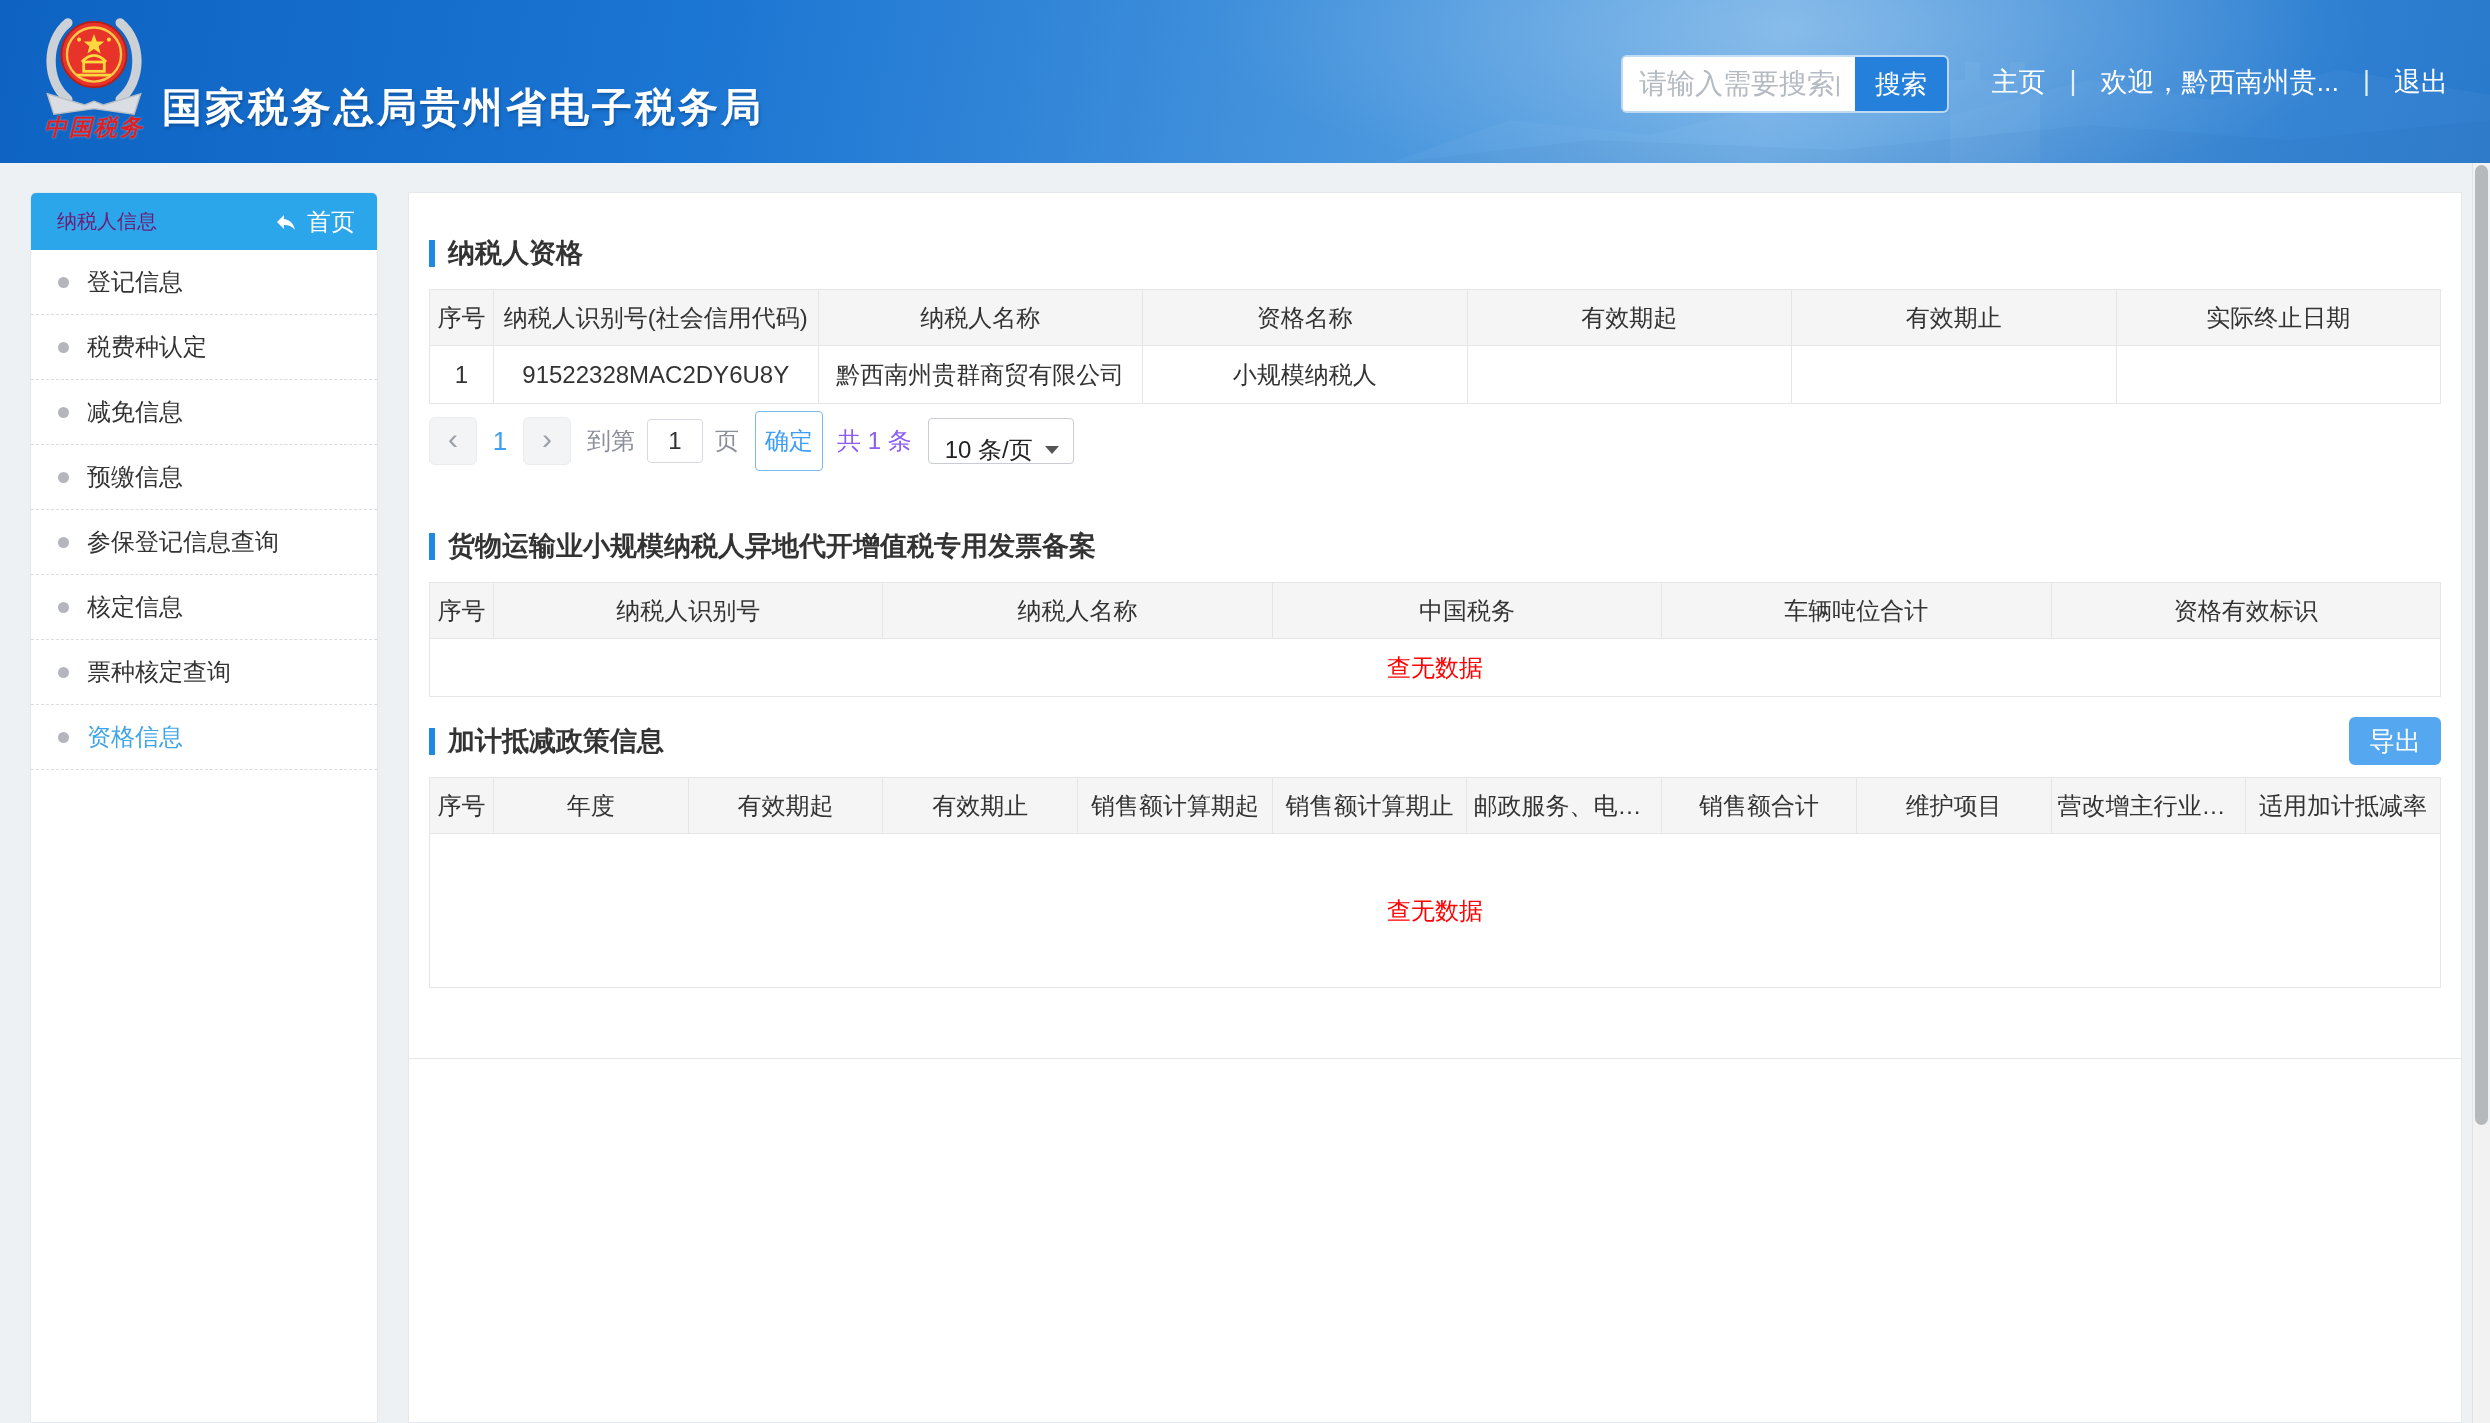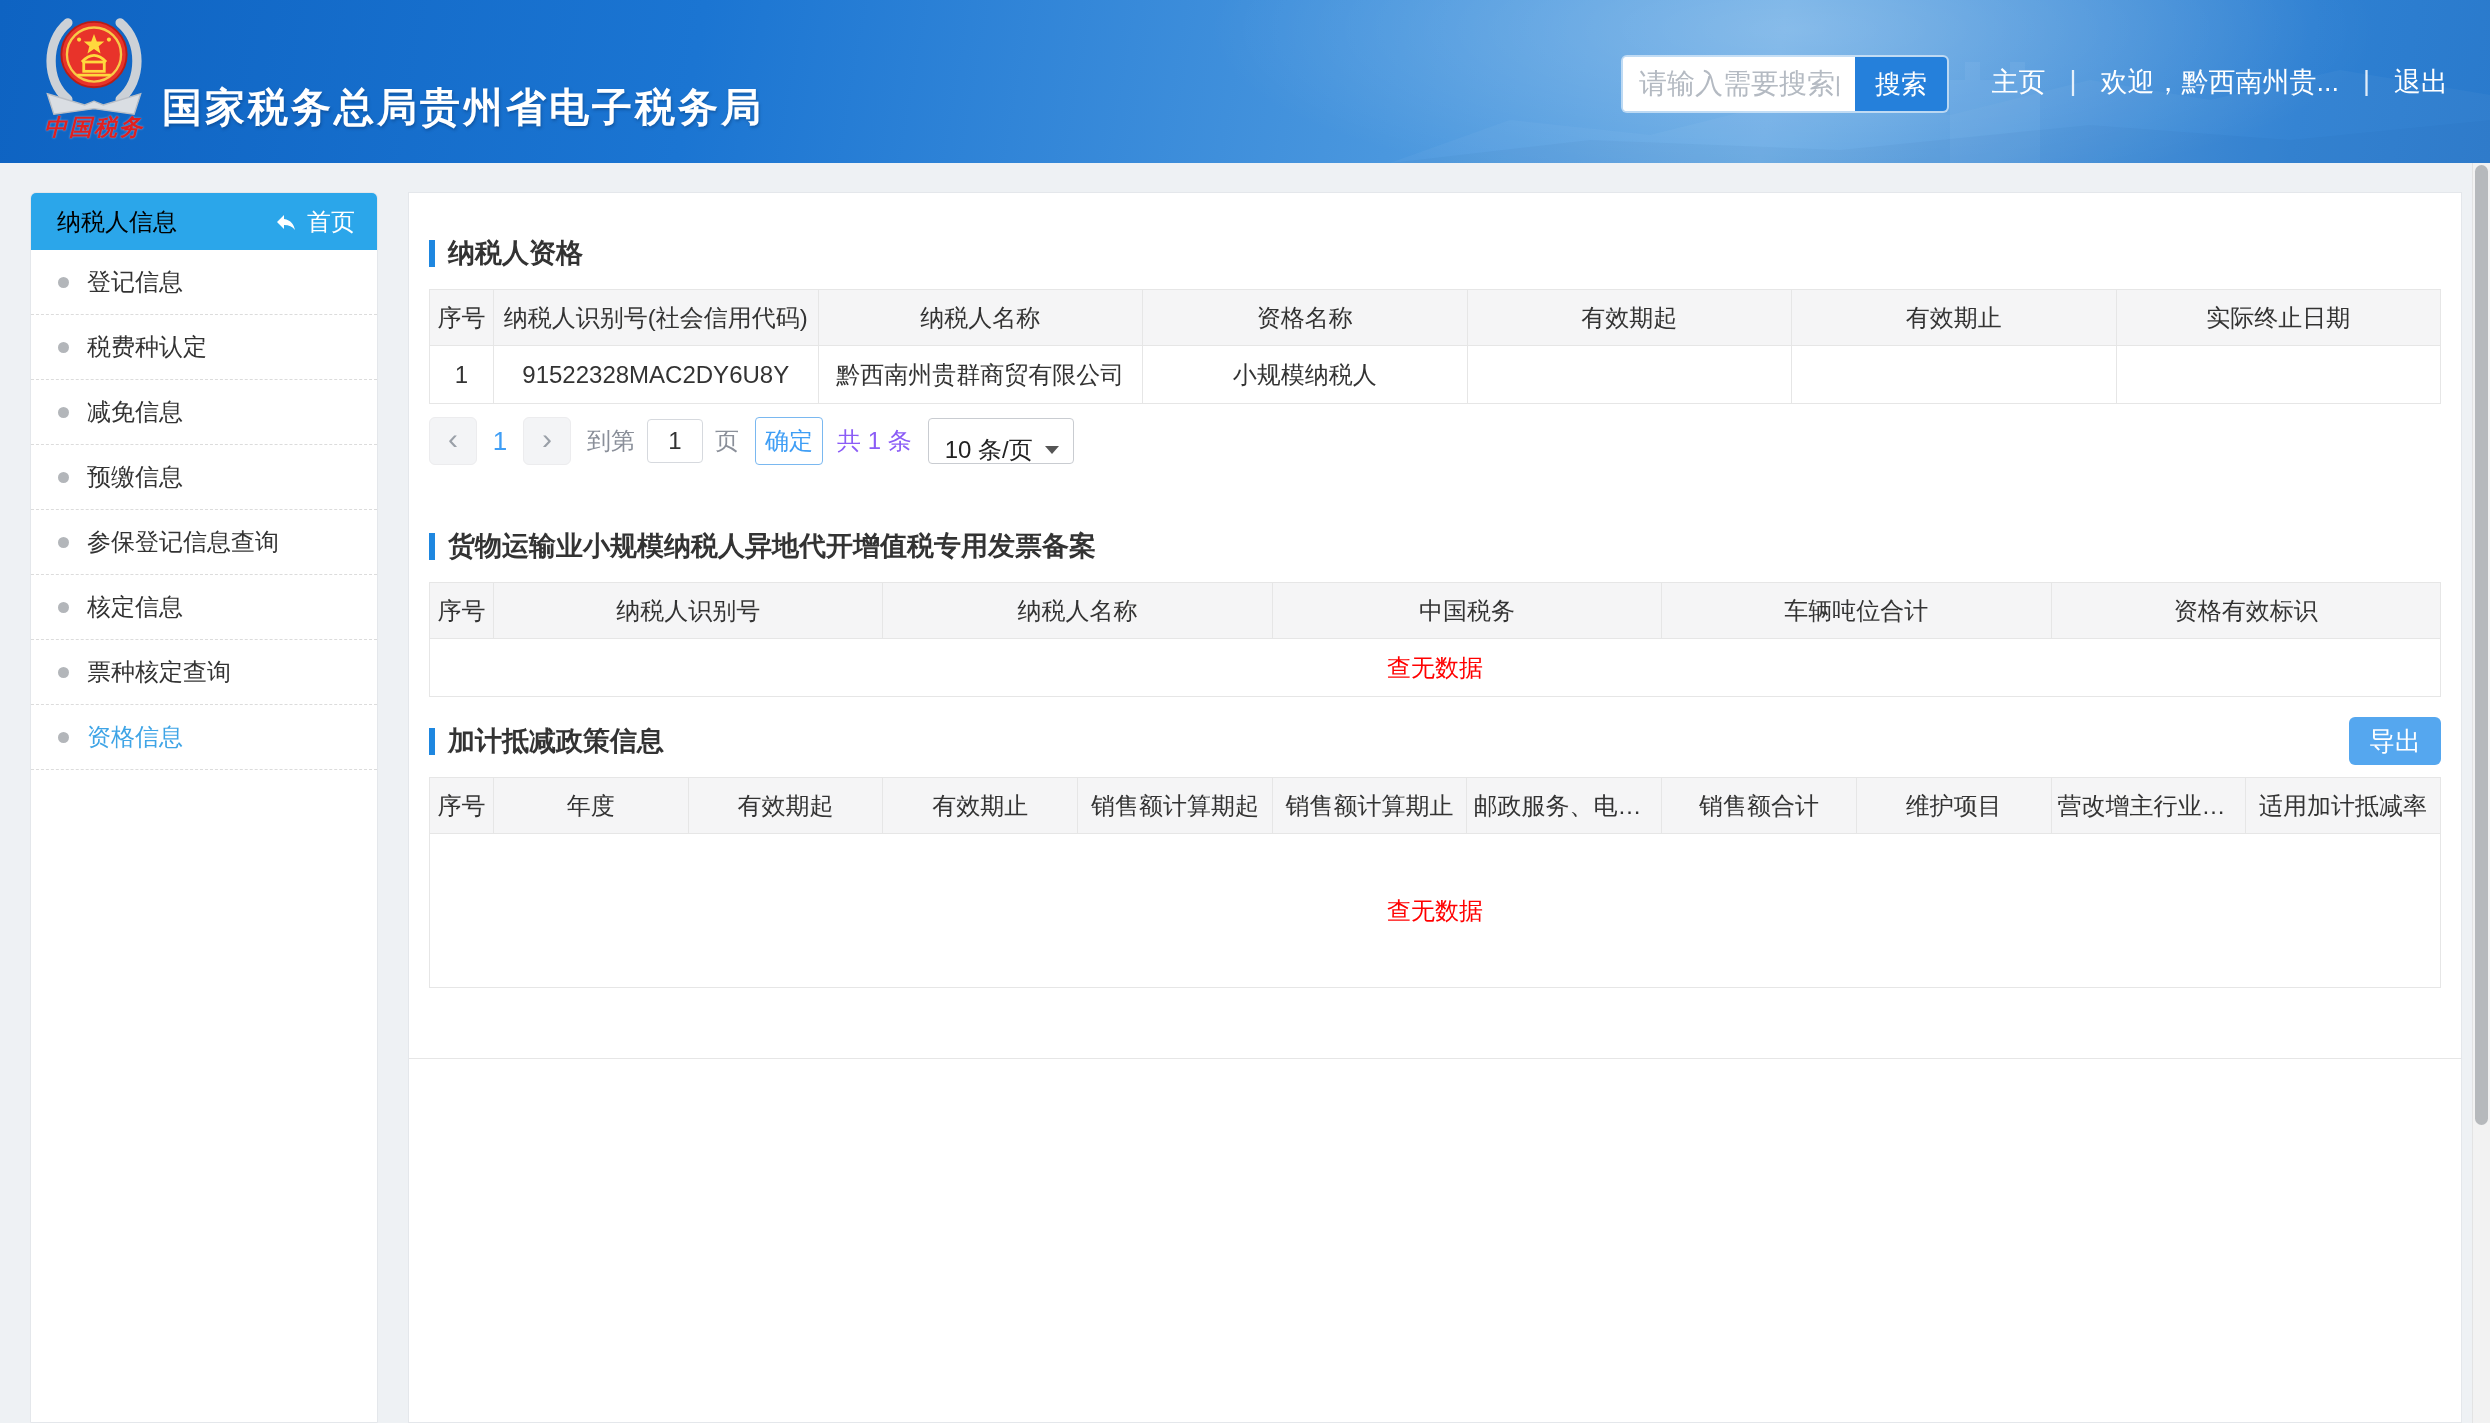--- a/index.html
+++ b/index.html
@@ -50,21 +50,21 @@
   .top-nav .sep{opacity:.85;font-weight:lighter;}
   
   .sidebar{
     position:absolute;left:30px;top:192px;width:348px;height:1231px;box-sizing:border-box;
     background:#fff;border:1px solid #e4e7eb;border-radius:6px 6px 0 0;
   }
   .sidebar-head{
     height:57px;background:#2ba6ea;border-radius:5px 5px 0 0;
     display:flex;align-items:center;justify-content:space-between;padding:0 22px 0 26px;
   }
-  .sidebar-head .sb-title{color:#000000;font-size:24px;text-align:right;}
+  .sidebar-head .sb-title{color:#701a75;font-size:20px;text-align:right;}
   .sb-home{display:flex;align-items:center;gap:9px;color:#fff;font-size:24px;cursor:pointer;}
   .menu-item{
     height:64px;display:flex;align-items:center;padding-left:27px;
     border-bottom:1px dashed #dcdcdc;cursor:pointer;
   }
   .menu-item .dot{width:11px;height:11px;border-radius:50%;background:#b3b6ba;margin-right:18px;flex:0 0 auto;}
   .menu-item .mi-label{font-size:24px;color:#333;}
   .menu-item.active .mi-label{color:#3ea4e6;}
   
   .main-panel{
@@ -104,21 +104,21 @@
     width:46px;height:46px;background:#f3f4f6;border:1px solid #ececee;border-radius:6px;
     color:#9aa0a8;font-size:30px;line-height:42px;text-align:center;cursor:pointer;user-select:none;
   }
   .pg-current{width:46px;text-align:center;color:#3f9ef5;font-size:26px;}
   .pg-text{color:#8a8f99;font-size:24px;}
   .pg-input{
     width:56px;height:44px;border:1px solid #d6d9de;border-radius:4px;text-align:center;
     font-size:24px;color:#333;margin:0 12px;outline:none;font-family:inherit;box-sizing:border-box;
   }
   .confirm-btn{
-    width:68px;height:48px;margin-left:16px;background:#fff;border:1px solid #7ab8f0;border-radius:4px;
+    width:68px;height:60px;margin-left:16px;background:#fff;border:1px solid #7ab8f0;border-radius:4px;
     color:#3f9ef5;font-size:24px;cursor:pointer;font-family:inherit;
   }
   .pg-total{margin-left:14px;font-size:24px;color:#8b5cf6;}
   .size-select{
     margin-left:16px;height:46px;padding:17px 14px 0 16px;border:1px solid #c9ccd1;border-radius:4px;
     display:flex;align-items:center;gap:12px;font-size:24px;color:#222;cursor:pointer;background:#fff;box-sizing:border-box;
   }
   .caret{width:0;height:0;border-left:7px solid transparent;border-right:7px solid transparent;border-top:8px solid #555;} .gap-l16{margin-left:16px;}
   
   .sec1{margin-top:0;}

